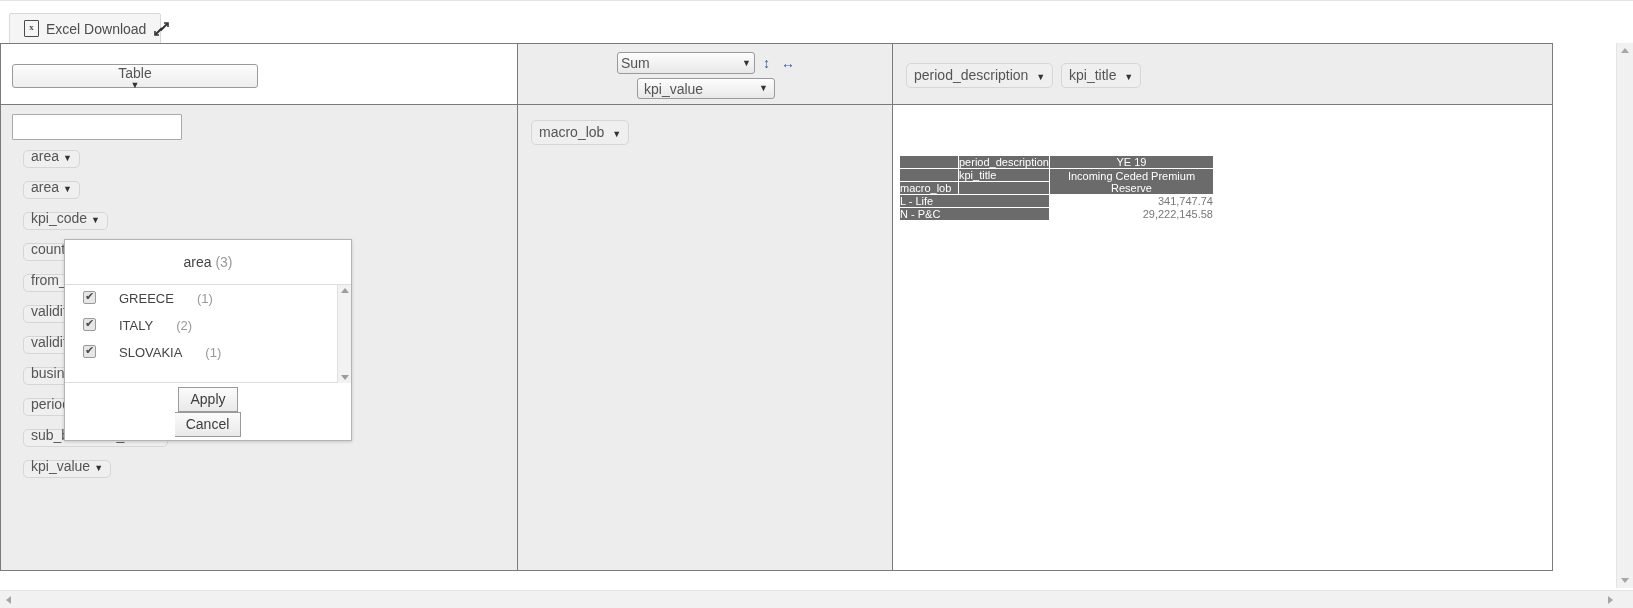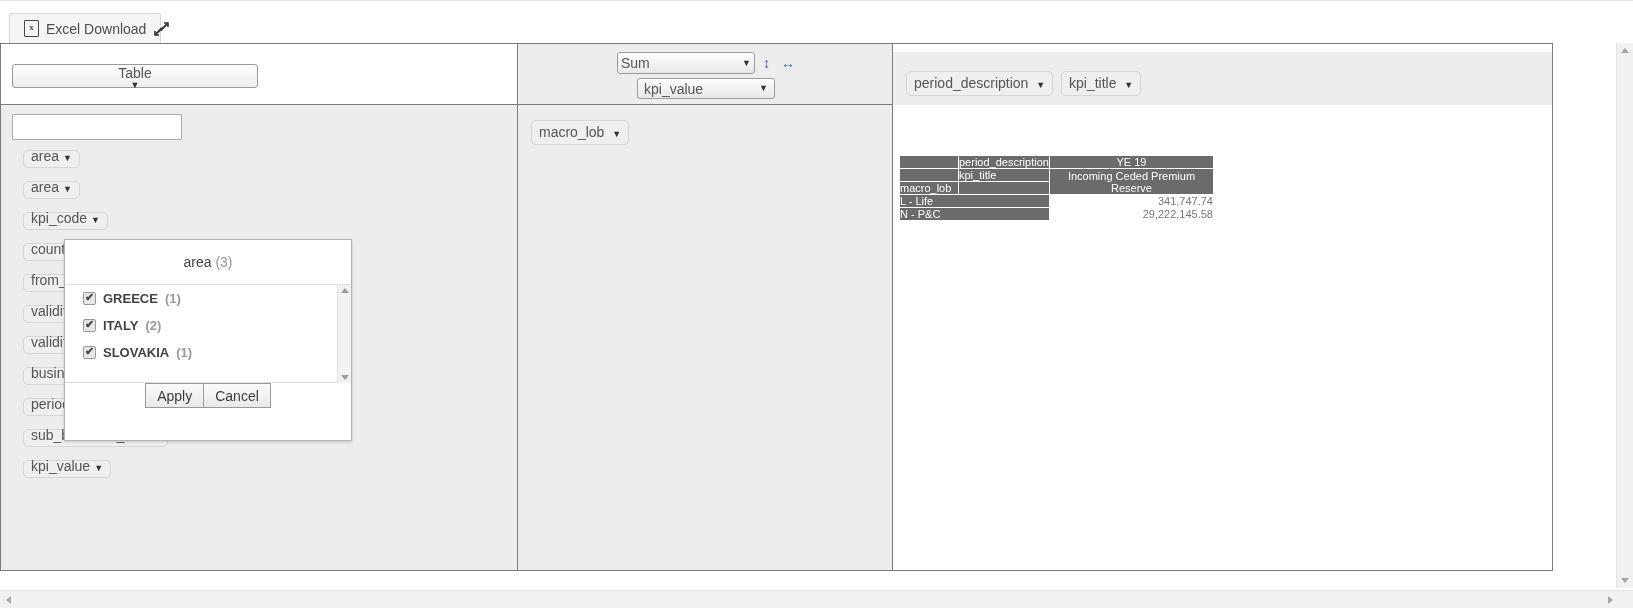--- a/index.html
+++ b/index.html
@@ -236,21 +236,21 @@
   
   .right-col {
     position: absolute;
     left: 892px; top: 0;
     width: 659px;
     height: 526px;
     background: #ffffff;
   }
   .right-head {
     position: absolute;
-    left: 0; top: 8px;
+    left: 0; top: 0;
     width: 659px; height: 61px;
     background: #ededed;
     border-bottom: 1px solid #7b7b7b;
     box-sizing: border-box;
   }
   .right-head .pill {
     position: absolute;
     top: 19px;
     margin-bottom: 0;
   }
@@ -320,27 +320,26 @@
     position: absolute;
     left: 0; top: 45px;
     width: 286px;
     height: 98px;
     overflow: hidden;
     border-bottom: 1px solid #dddddd;
     box-sizing: border-box;
   }
   .chk-row {
     display: flex;
-    align-items: center;
-    gap: 7px;
+    align-items: flex-start;
+    gap: 23px;
     padding: 6px 0 6px 18px;
     font-size: 13px;
     color: #444;
     cursor: pointer;
-    font-weight: bold;
   }
   .chk-row .cnt { color: #999; }
   .chk {
     width: 13px; height: 13px;
     box-sizing: border-box;
     border: 1px solid #9a9a9a;
     border-radius: 2px;
     background: #e6e6e6;
     position: relative;
     flex: none;
@@ -371,23 +370,24 @@
   }
   .pop-scroll .ar-up { top: 3px; border-bottom: 5px solid #9d9d9d; }
   .pop-scroll .ar-dn { bottom: 3px; border-top: 5px solid #9d9d9d; }
 
   .popup-actions {
     position: absolute;
     left: 0; bottom: 0;
     width: 286px;
     height: 57px;
     display: flex;
-    align-items: flex-start;
+    align-items: center;
     justify-content: center;
     gap: 0;
+    flex-direction: column;
   }
   .pbtn {
     height: 25px;
     padding: 0 11px;
     background: linear-gradient(#fbfbfb, #e9e9e9);
     border: 1px solid #9a9a9a;
     font-size: 14px;
     color: #3d3d3d;
     cursor: pointer;
     font-family: "Liberation Sans", sans-serif;

